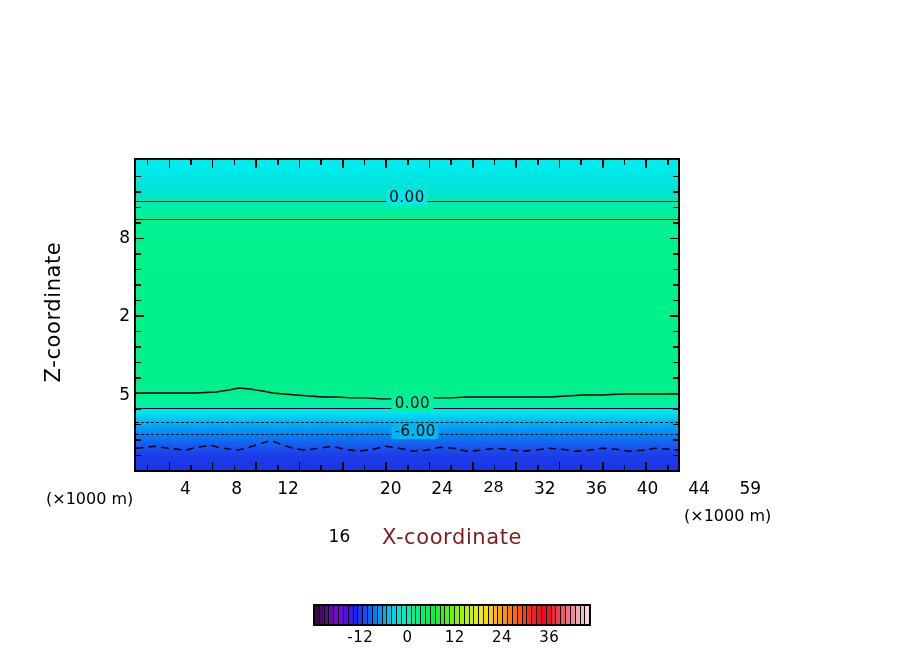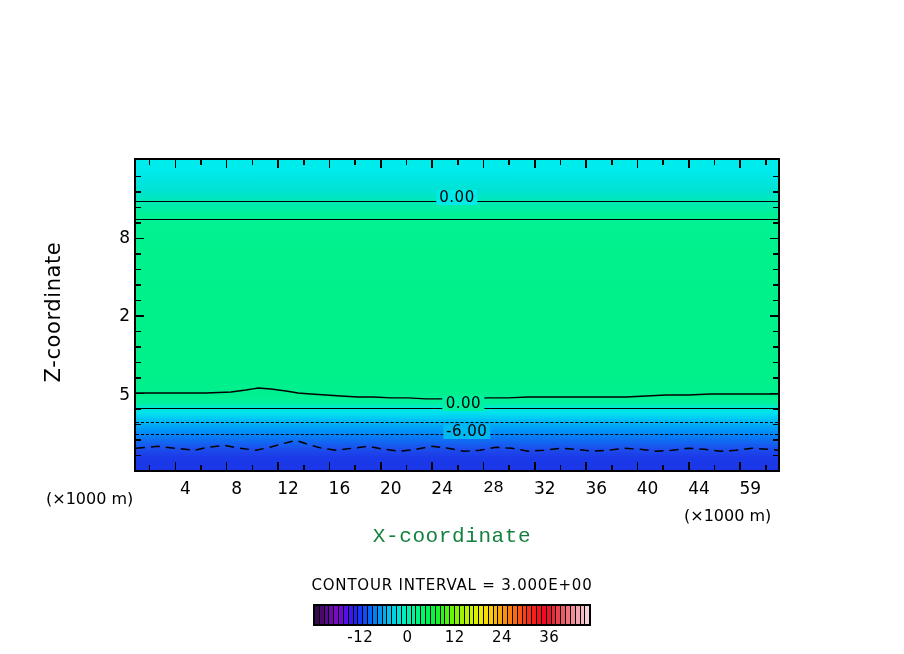--- a/index.html
+++ b/index.html
@@ -13,21 +13,21 @@
   
   .title{
     position:absolute;left:0;top:84px;width:904px;
     text-align:center;font-size:25px;color:#000;
     letter-spacing:1.2px;font-family:"DejaVu Sans",sans-serif;
   }
 
   
   .plot-frame{
     position:absolute;left:134px;top:158px;
-    width:646px;height:314px;
+    width:546px;height:314px;
     border:2px solid #000;
     box-sizing:border-box;
     overflow:hidden;
     background:#00f090;
   }
   .fill-layer{position:absolute;left:0;top:0;right:0;bottom:0;}
 
   
   .grad{
     position:absolute;left:0;top:0;width:100%;height:100%;
@@ -84,21 +84,21 @@
   
   .xlabels{position:absolute;left:134px;top:478px;width:642px;height:22px;}
   .xlab{position:absolute;font-size:17px;color:#000;transform:translateX(-50%);
         font-family:"DejaVu Sans",sans-serif;}
   .ylabels{position:absolute;left:86px;top:158px;width:44px;height:314px;}
   .ylab{position:absolute;right:0;font-size:17px;color:#000;transform:translateY(-50%);
         font-family:"DejaVu Sans",sans-serif;}
 
   .axis-title-x{
     position:absolute;left:0;top:525px;width:904px;text-align:center;
-    font-size:21px;color:#15803d;letter-spacing:.6px;font-family:Liberation Mono, monospace;
+    font-size:21px;color:#7f1d1d;letter-spacing:.6px;
   }
   .axis-title-y{
     position:absolute;left:-62px;top:300px;width:230px;text-align:center;
     font-size:21px;color:#000;letter-spacing:.6px;
     transform:rotate(-90deg);transform-origin:center center;
   }
   .unit-left{position:absolute;left:46px;top:489px;font-size:16px;color:#000;}
   .unit-right{position:absolute;left:684px;top:506px;font-size:16px;color:#000;}
 
   
@@ -239,21 +239,21 @@
     <div class="tick tick-right minor" style="top:80%;"></div>
     <div class="tick tick-right minor" style="top:85%;"></div>
     <div class="tick tick-right minor" style="top:90%;"></div>
     <div class="tick tick-right minor" style="top:95%;"></div>
   </div>
 
   <div class="xlabels">
     <div class="xlab" style="left:8.0%;">4</div>
     <div class="xlab" style="left:16.0%;">8</div>
     <div class="xlab" style="left:24.0%;">12</div>
-    <div class="xlab" style="left:32.0%;">16</div>
+    <div class="xlab" style="left:32.0%;margin-top:48px;">16</div>
     <div class="xlab" style="left:40.0%;">20</div>
     <div class="xlab" style="left:48.0%;">24</div>
     <div class="xlab" style="left:56.0%;font-family:Liberation Mono, monospace;">28</div>
     <div class="xlab" style="left:64.0%;text-align:right;">32</div>
     <div class="xlab" style="left:72.0%;">36</div>
     <div class="xlab" style="left:80.0%;">40</div>
     <div class="xlab" style="left:88.0%;">44</div>
     <div class="xlab" style="left:96.0%;">59</div>
   </div>
 
@@ -261,21 +261,20 @@
     <div class="ylab" style="top:75%;">5</div>
     <div class="ylab" style="top:50%;">2</div>
     <div class="ylab" style="top:25%;">8</div>
   </div>
 
   <div class="axis-title-y">Z-coordinate</div>
   <div class="axis-title-x">X-coordinate</div>
   <div class="unit-left">(×1000 m)</div>
   <div class="unit-right">(×1000 m)</div>
 
-  <div class="cbar-title">CONTOUR INTERVAL = 3.000E+00</div>
 
   <div class="cbar-wrap">
       <div class="cseg" style="background: rgb(59, 10, 78);"></div>
       <div class="cseg" style="background: rgb(75, 10, 107);"></div>
       <div class="cseg" style="background: rgb(90, 10, 140);"></div>
       <div class="cseg" style="background: rgb(106, 9, 168);"></div>
       <div class="cseg" style="background: rgb(122, 9, 192);"></div>
       <div class="cseg" style="background: rgb(109, 10, 216);"></div>
       <div class="cseg" style="background: rgb(84, 16, 228);"></div>
       <div class="cseg" style="background: rgb(58, 24, 236);"></div>

